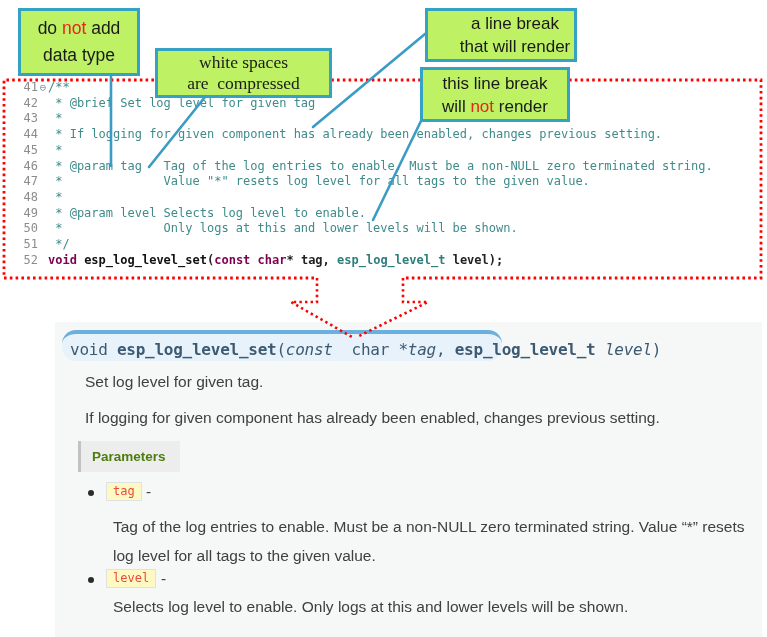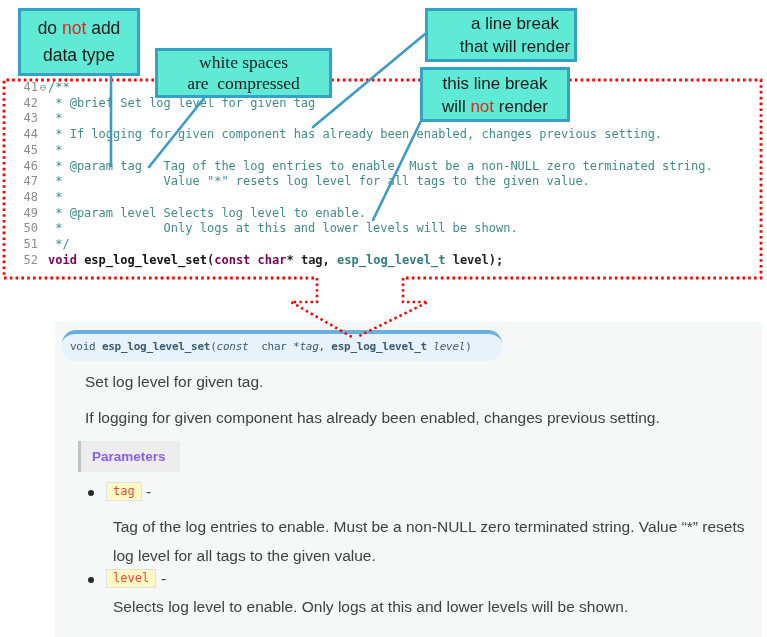--- a/index.html
+++ b/index.html
@@ -1,20 +1,20 @@
 <!DOCTYPE html>
 <html><head>
 <meta charset="utf-8">
 <style>
   html,body{margin:0;padding:0;background:#ffffff;}
   #stage{position:relative;width:767px;height:637px;background:#ffffff;overflow:hidden;
          font-family:"Liberation Sans",sans-serif;}
 
   
-  .callout{position:absolute;background:#5eead4;border:3px solid #35a2c4;z-index:50;
+  .callout{position:absolute;background:#bef264;border:3px solid #35a2c4;z-index:50;
            display:flex;flex-direction:column;justify-content:center;align-items:center;
            text-align:center;color:#1a1a1a;box-sizing:border-box;}
   .callout .cl-line{width:100%;}
   .red{color:#e8241c;}
   #callout-no-datatype{left:18px;top:8px;width:122px;height:68px;font-size:17.5px;line-height:27px;}
   #callout-whitespace{left:155px;top:48px;width:177px;height:50px;font-size:17.5px;line-height:21px;}
   #callout-whitespace .cl-line{white-space:pre-wrap;font-family:Liberation Serif, serif;}
   #callout-break-render{left:425px;top:8px;width:152px;height:54px;font-size:17px;line-height:23px;padding-left:28px;}
   #callout-break-norender{left:420px;top:67px;width:150px;height:55px;font-size:17px;line-height:23px;}
 
@@ -33,29 +33,29 @@
   .sg-pb{color:#222222;font-weight:bold;}
 
   
   #overlay{position:absolute;left:0;top:0;z-index:40;pointer-events:none;}
 
   
   #docs-panel{position:absolute;left:55px;top:322px;width:707px;height:315px;background:#f6f7f7;z-index:5;}
   #signature{position:absolute;left:7px;top:8px;width:440px;height:31px;box-sizing:border-box;
              background:#e7f2fa;border-top:4px solid #6ab0de;
              font-family:"DejaVu Sans Mono","Liberation Mono",monospace;
-             font-size:11px;letter-spacing:-0.25px;color:#3d5a73;
+             font-size:16px;letter-spacing:-0.25px;color:#3d5a73;
              padding:6px 0 0 8px;white-space:pre;border-radius:14px;}
   .sig-b{font-weight:bold;}
   .sig-i{font-style:italic;}
   .doc-text{position:absolute;color:#404040;font-size:15.5px;line-height:20px;}
   #brief-desc{left:30px;top:50px;}
   #detail-desc{left:30px;top:86px;}
   #parameters-heading{position:absolute;left:23px;top:119px;display:inline-block;
-             background:#ededed;border-left:3px solid #c2c2c2;color:#8b5cf6;
+             background:#ededed;border-left:3px solid #c2c2c2;color:#4d7c0f;
              font-size:13.5px;font-weight:bold;padding:8px 14px 8px 11px;}
   .bullet-dot{position:absolute;width:6px;height:6px;border-radius:50%;background:#2b2b2b;}
   #bullet-dot-tag{left:33px;top:168px;}
   #bullet-dot-level{left:33px;top:255px;}
   .param-chip{position:absolute;background:#fef9c3;border:1px solid #dfe2e3;color:#e74c3c;
               font-family:"DejaVu Sans Mono","Liberation Mono",monospace;
               font-size:12px;padding:1px 6px 2px;}
   #param-chip-tag{left:51px;top:160px;}
   #param-chip-level{left:51px;top:247px;}
   .chip-dash{position:absolute;color:#404040;font-size:15.5px;}

